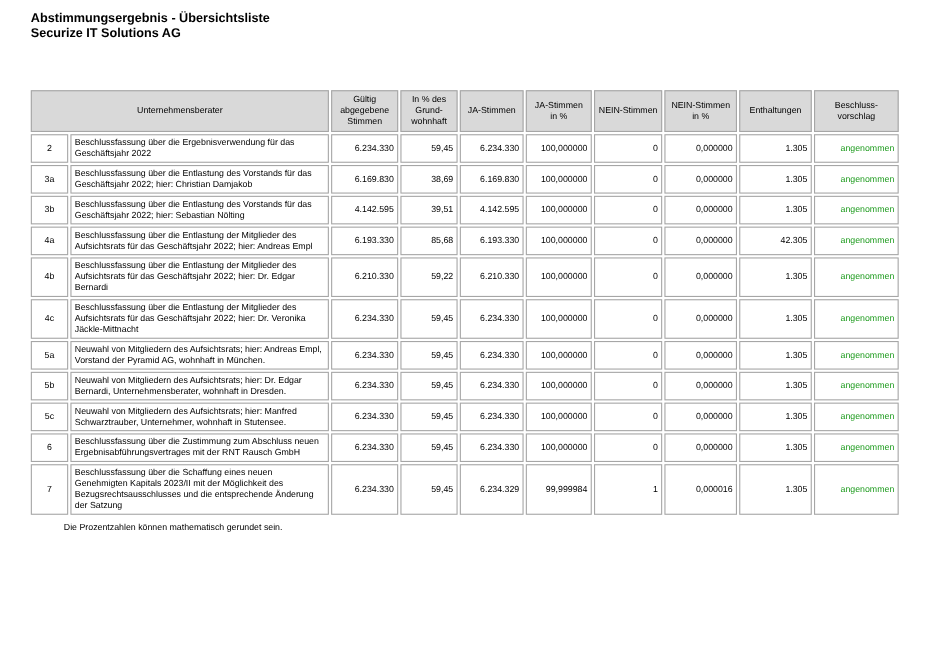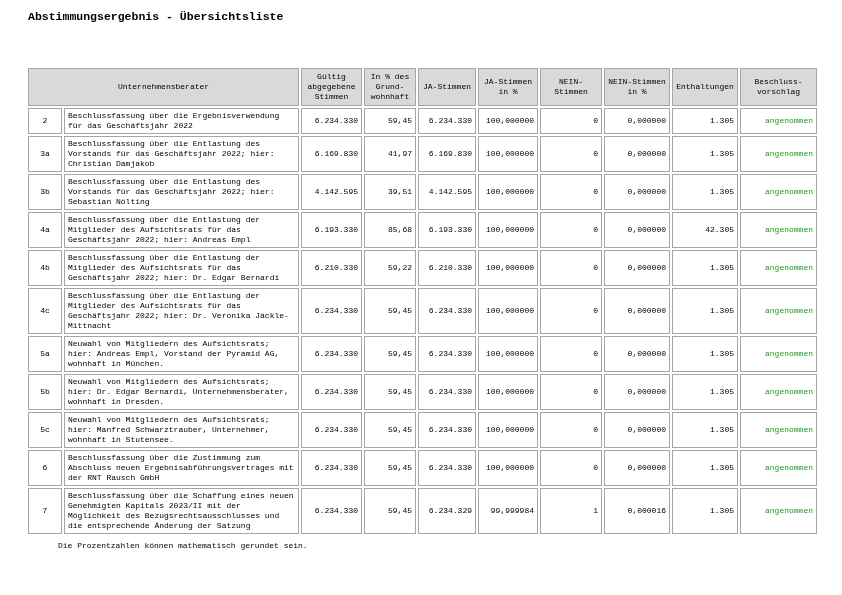--- a/index.html
+++ b/index.html
@@ -13,21 +13,20 @@
     width: 842px;
     height: 595px;
     overflow: hidden;
     position: relative;
   }
   .page {
     position: absolute;
     top: 0; left: 0;
     width: 842px;
     height: 595px;
-    font-family: Liberation Mono, monospace;
   }
   .doc-title {
     margin: 10px 0 0 28px;
     font-size: 11.5px;
     font-weight: bold;
     line-height: 14px;
     white-space: nowrap;
   }
   table.results {
     border-collapse: separate;
@@ -62,20 +61,21 @@
     padding-left: 28px;
   }
 </style>
 </head>
 <body>
 
 <div class="page">
 
   <div class="doc-title">
     <div>Abstimmungsergebnis - Übersichtsliste</div>
+    <div>Securize IT Solutions AG</div>
   </div>
 
   <table class="results">
     <colgroup>
       <col style="width:34px">
         <col style="width:235px">
         <col style="width:61px">
       <col style="width:52px">
         <col style="width:58px">
         <col style="width:60px">
@@ -114,21 +114,21 @@
     <td class="val">100,000000</td>
     <td class="val">0</td>
     <td class="val">0,000000</td>
     <td class="val">1.305</td>
     <td class="result">angenommen</td>
   </tr>
         <tr>
     <td class="num">3a</td>
     <td class="topic">Beschlussfassung über die Entlastung des Vorstands für das Geschäftsjahr 2022; hier: Christian Damjakob</td>
     <td class="val">6.169.830</td>
-    <td class="val">41,97</td>
+    <td class="val">38,69</td>
     <td class="val">6.169.830</td>
     <td class="val">100,000000</td>
     <td class="val">0</td>
     <td class="val">0,000000</td>
     <td class="val">1.305</td>
     <td class="result">angenommen</td>
   </tr>
         <tr>
     <td class="num">3b</td>
     <td class="topic">Beschlussfassung über die Entlastung des Vorstands für das Geschäftsjahr 2022; hier: Sebastian Nölting</td>

